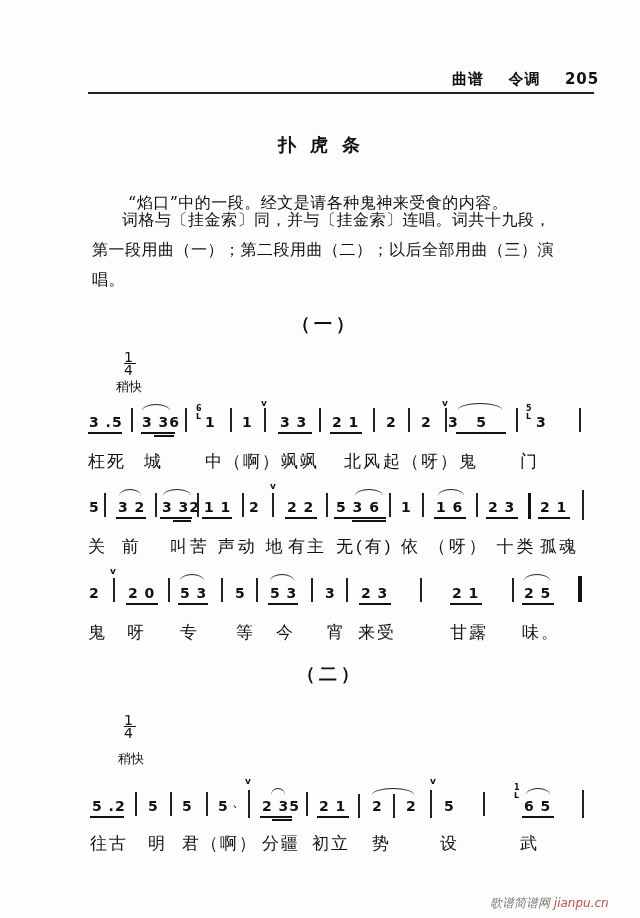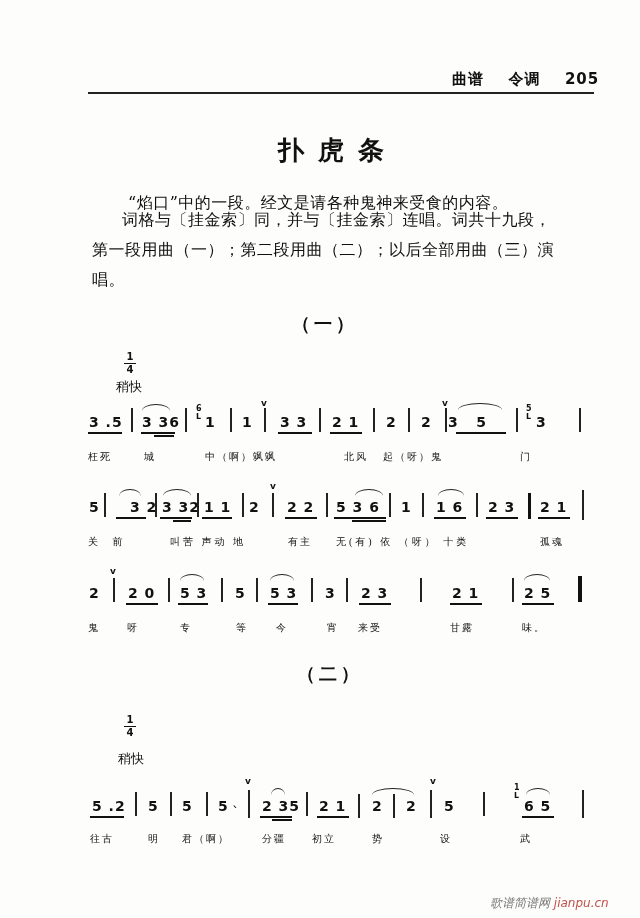--- a/index.html
+++ b/index.html
@@ -1,34 +1,34 @@
 <!DOCTYPE html>
 <html><head>
 <meta charset="utf-8">
 <style>
   html, body { margin:0; padding:0; }
   body { width:640px; height:918px; background:#fdfdfb; position:relative; overflow:hidden;
          font-family:"DejaVu Serif", serif; color:#111; }
   .abs { position:absolute; }
   .header-text { font-family:"DejaVu Sans", sans-serif; font-size:15px; font-weight:bold; letter-spacing:1px; white-space:nowrap; }
   .header-rule { position:absolute; left:88px; top:92px; width:506px; height:2px; background:#222; }
-  .title { font-family:"DejaVu Sans", sans-serif; font-size:26px; font-weight:bold; letter-spacing:14px; white-space:nowrap; }
+  .title { font-family:"DejaVu Sans", sans-serif; font-size:18px; font-weight:bold; letter-spacing:14px; white-space:nowrap; }
   .para { font-family:"DejaVu Serif", serif; font-size:16px; white-space:nowrap; letter-spacing:0.5px; }
   .section { font-family:"DejaVu Sans", sans-serif; font-size:18px; font-weight:bold; letter-spacing:4px; white-space:nowrap; }
-  .meter { font-family:"DejaVu Sans", sans-serif; font-weight:bold; font-size:10px; text-align:center; width:12px; line-height:10px; }
+  .meter { font-family:"DejaVu Sans", sans-serif; font-weight:normal; font-size:14px; width:12px; line-height:10px; }
   .meter .line { display:block; height:1px; background:#111; margin:1px 0; }
   .tempo { font-family:"DejaVu Sans", sans-serif; font-size:13px; white-space:nowrap; }
   .note { font-family:"DejaVu Sans", sans-serif; font-weight:bold; font-size:14px; white-space:nowrap; letter-spacing:1px; }
   .ul { position:absolute; height:1.5px; background:#111; }
   .bar { position:absolute; width:2px; background:#222; height:24px; }
   .bar.final { width:4px; height:26px; background:#111; }
   .slur { position:absolute; border-top:1.5px solid #222; border-radius:50% 50% 0 0 / 100% 100% 0 0; height:6px; }
   .breath { position:absolute; font-family:"DejaVu Sans", sans-serif; font-size:9px; font-weight:bold; }
   .grace { position:absolute; font-family:"DejaVu Sans", sans-serif; font-size:8px; font-weight:bold; line-height:8px; }
-  .lyric { font-family:Liberation Serif, serif; font-size:10px; white-space:nowrap; letter-spacing:2px; }
+  .lyric { font-family:Liberation Sans, sans-serif; font-size:17px; white-space:nowrap; letter-spacing:2px; }
   .watermark { font-family:"DejaVu Sans", sans-serif; font-size:12px; color:#777; white-space:nowrap; }
   .watermark .url { color:#c0504d; }
 </style>
 </head>
 <body>
 
 <div class="abs header-text" style="left:452px;top:70px;">
   <span>曲谱</span>
   <span style="display:inline-block;width:12px"></span>
   <span>令调</span>
@@ -92,21 +92,21 @@
   <span class="abs lyric" style="left:205px;top:450px;">中（啊）飒飒</span>
   <span class="abs lyric" style="left:332px;top:450px;margin-left:12px;">北风</span>
   <span class="abs lyric" style="left:383px;top:450px;">起（呀）鬼</span>
   <span class="abs lyric" style="left:520px;top:450px;">门</span>
 </div>
 
 <div>
   <span class="abs note" style="left:89px;top:499px;">5</span>
   <div class="bar" style="left:104px;top:493px;"></div>
   <div class="slur" style="left:119px;top:489px;width:22px;"></div>
-  <span class="abs note" style="left:130px;top:499px;">3 2</span>
+  <span class="abs note" style="left:118px;top:499px;">3 2</span>
   <div class="ul" style="left:116px;top:517px;width:30px;"></div>
   <div class="bar" style="left:155px;top:493px;"></div>
   <div class="slur" style="left:163px;top:489px;width:28px;"></div>
   <span class="abs note" style="left:162px;top:499px;">3 32</span>
   <div class="ul" style="left:160px;top:517px;width:32px;"></div>
   <div class="ul" style="left:173px;top:520px;width:18px;"></div>
   <div class="bar" style="left:197px;top:493px;"></div>
   <span class="abs note" style="left:204px;top:499px;">1 1</span>
   <div class="ul" style="left:202px;top:517px;width:30px;"></div>
   <div class="bar" style="left:242px;top:493px;"></div>

